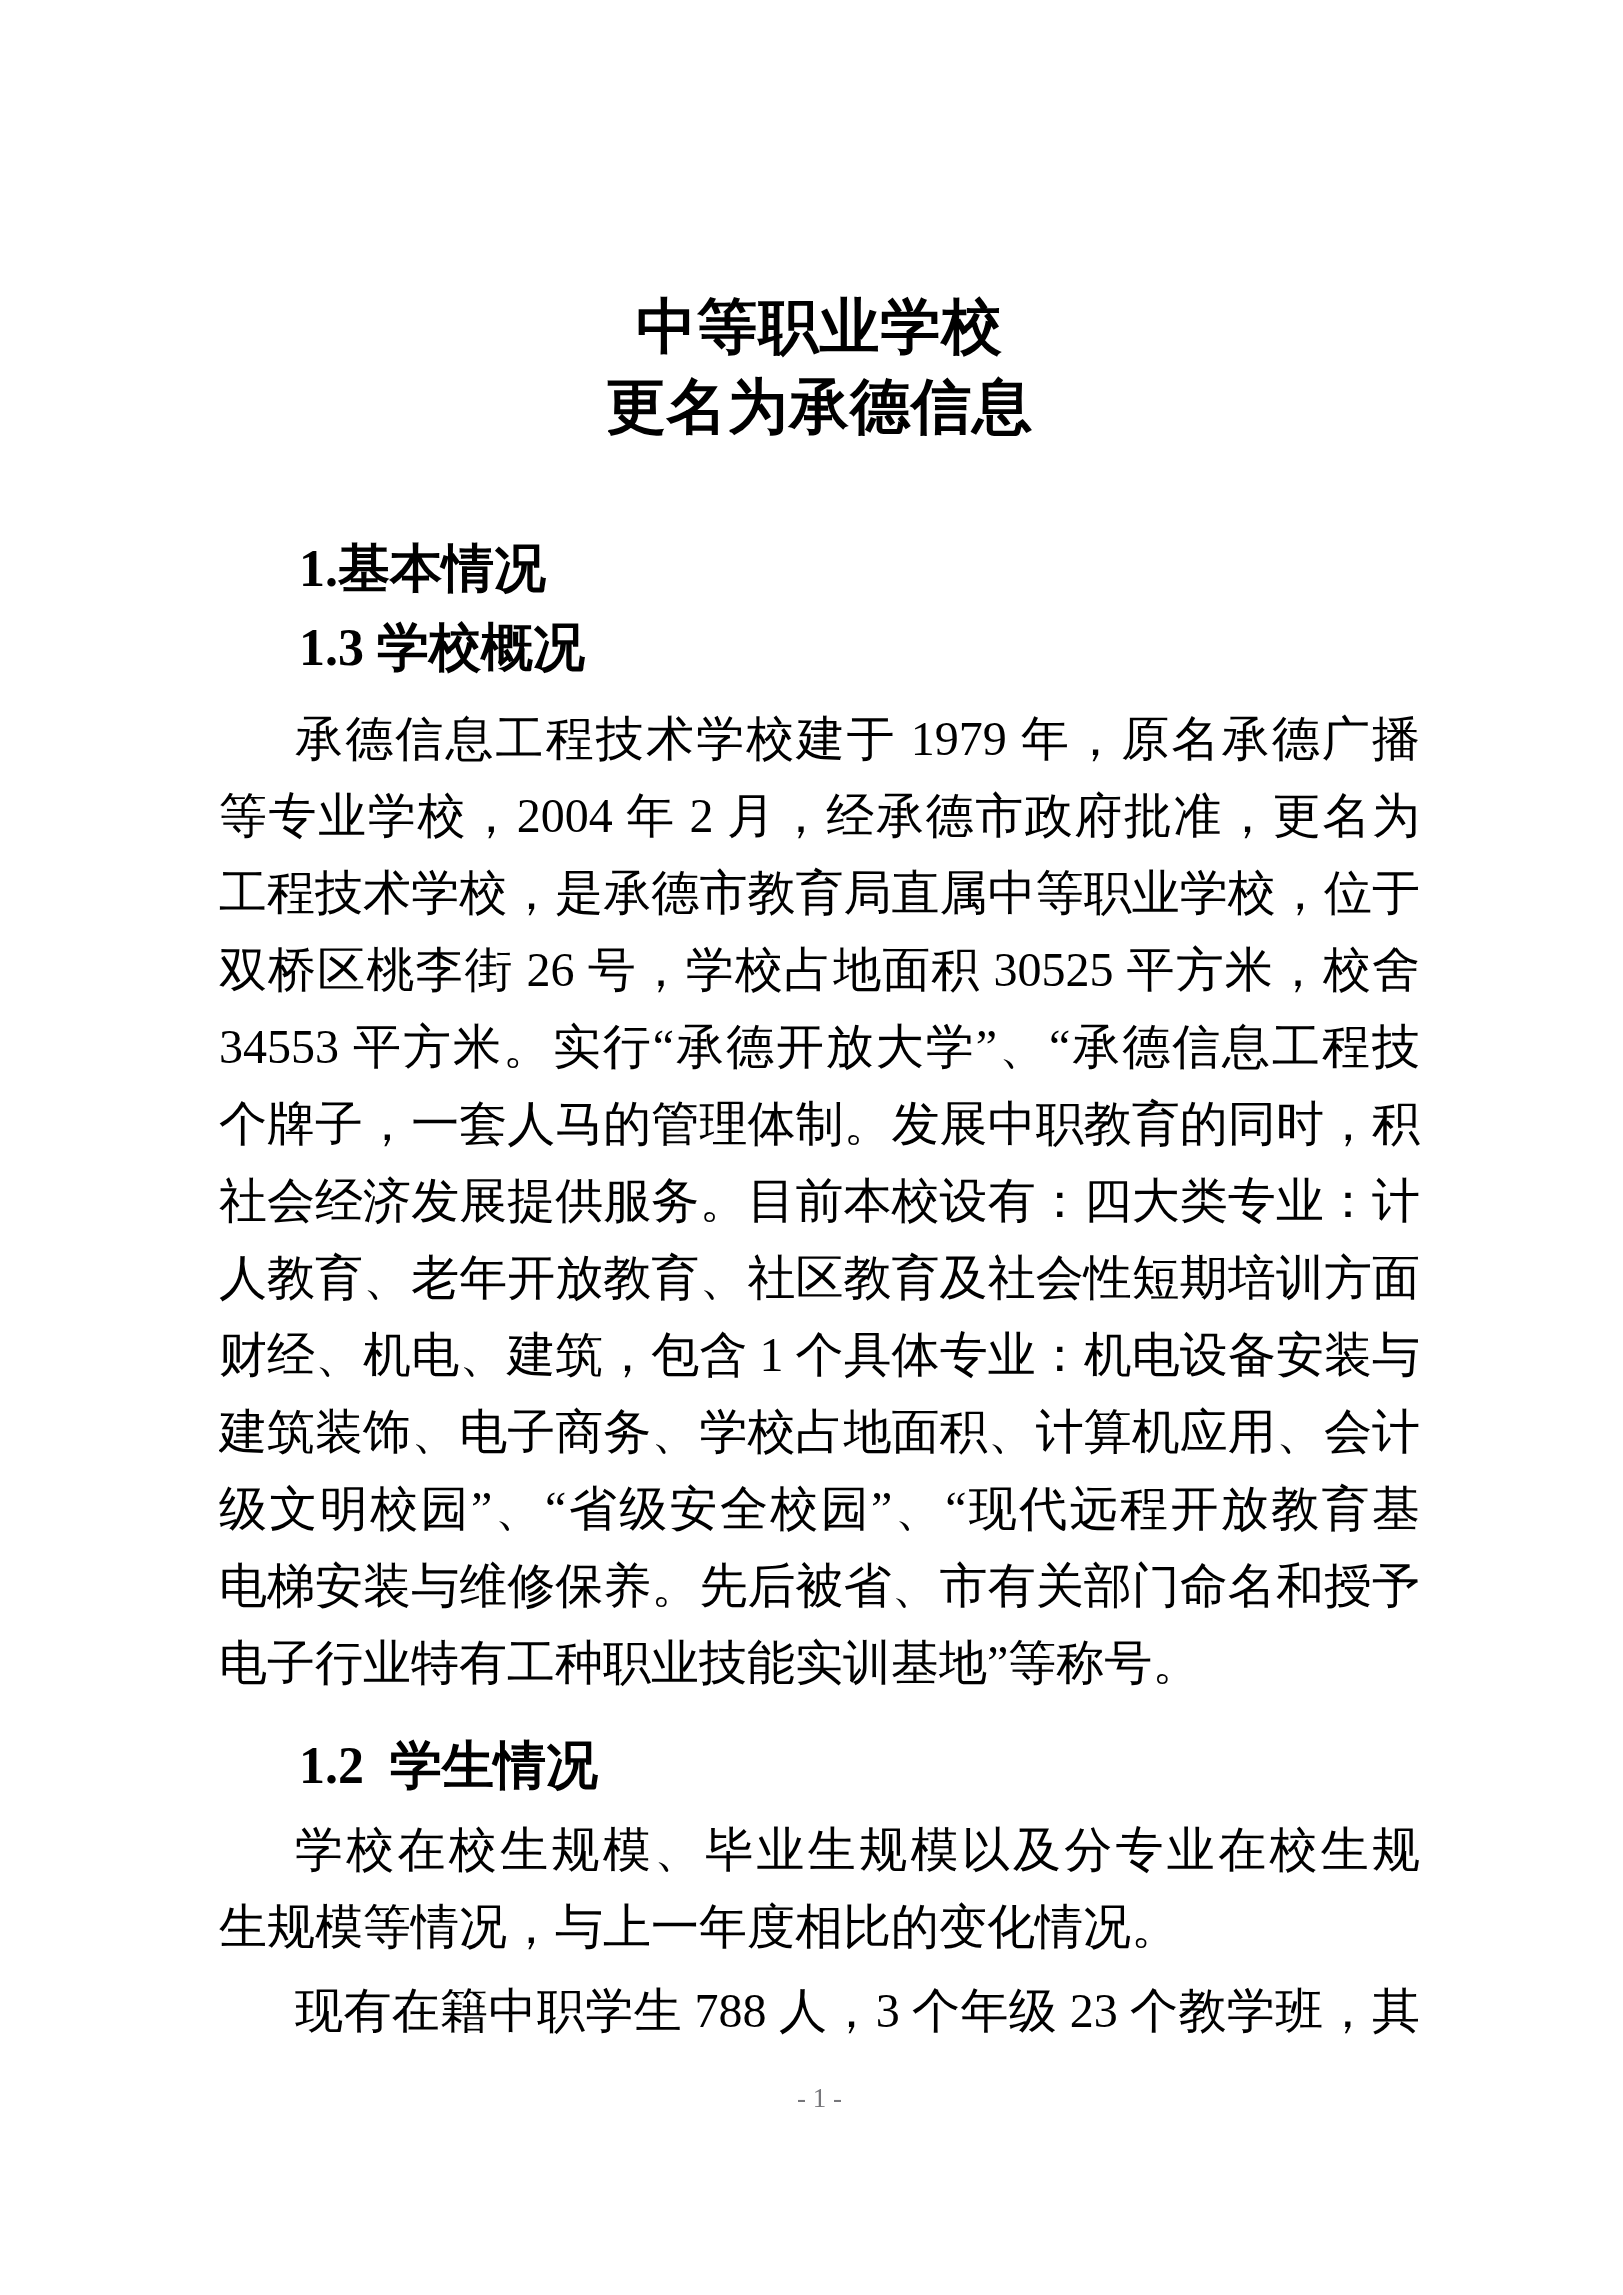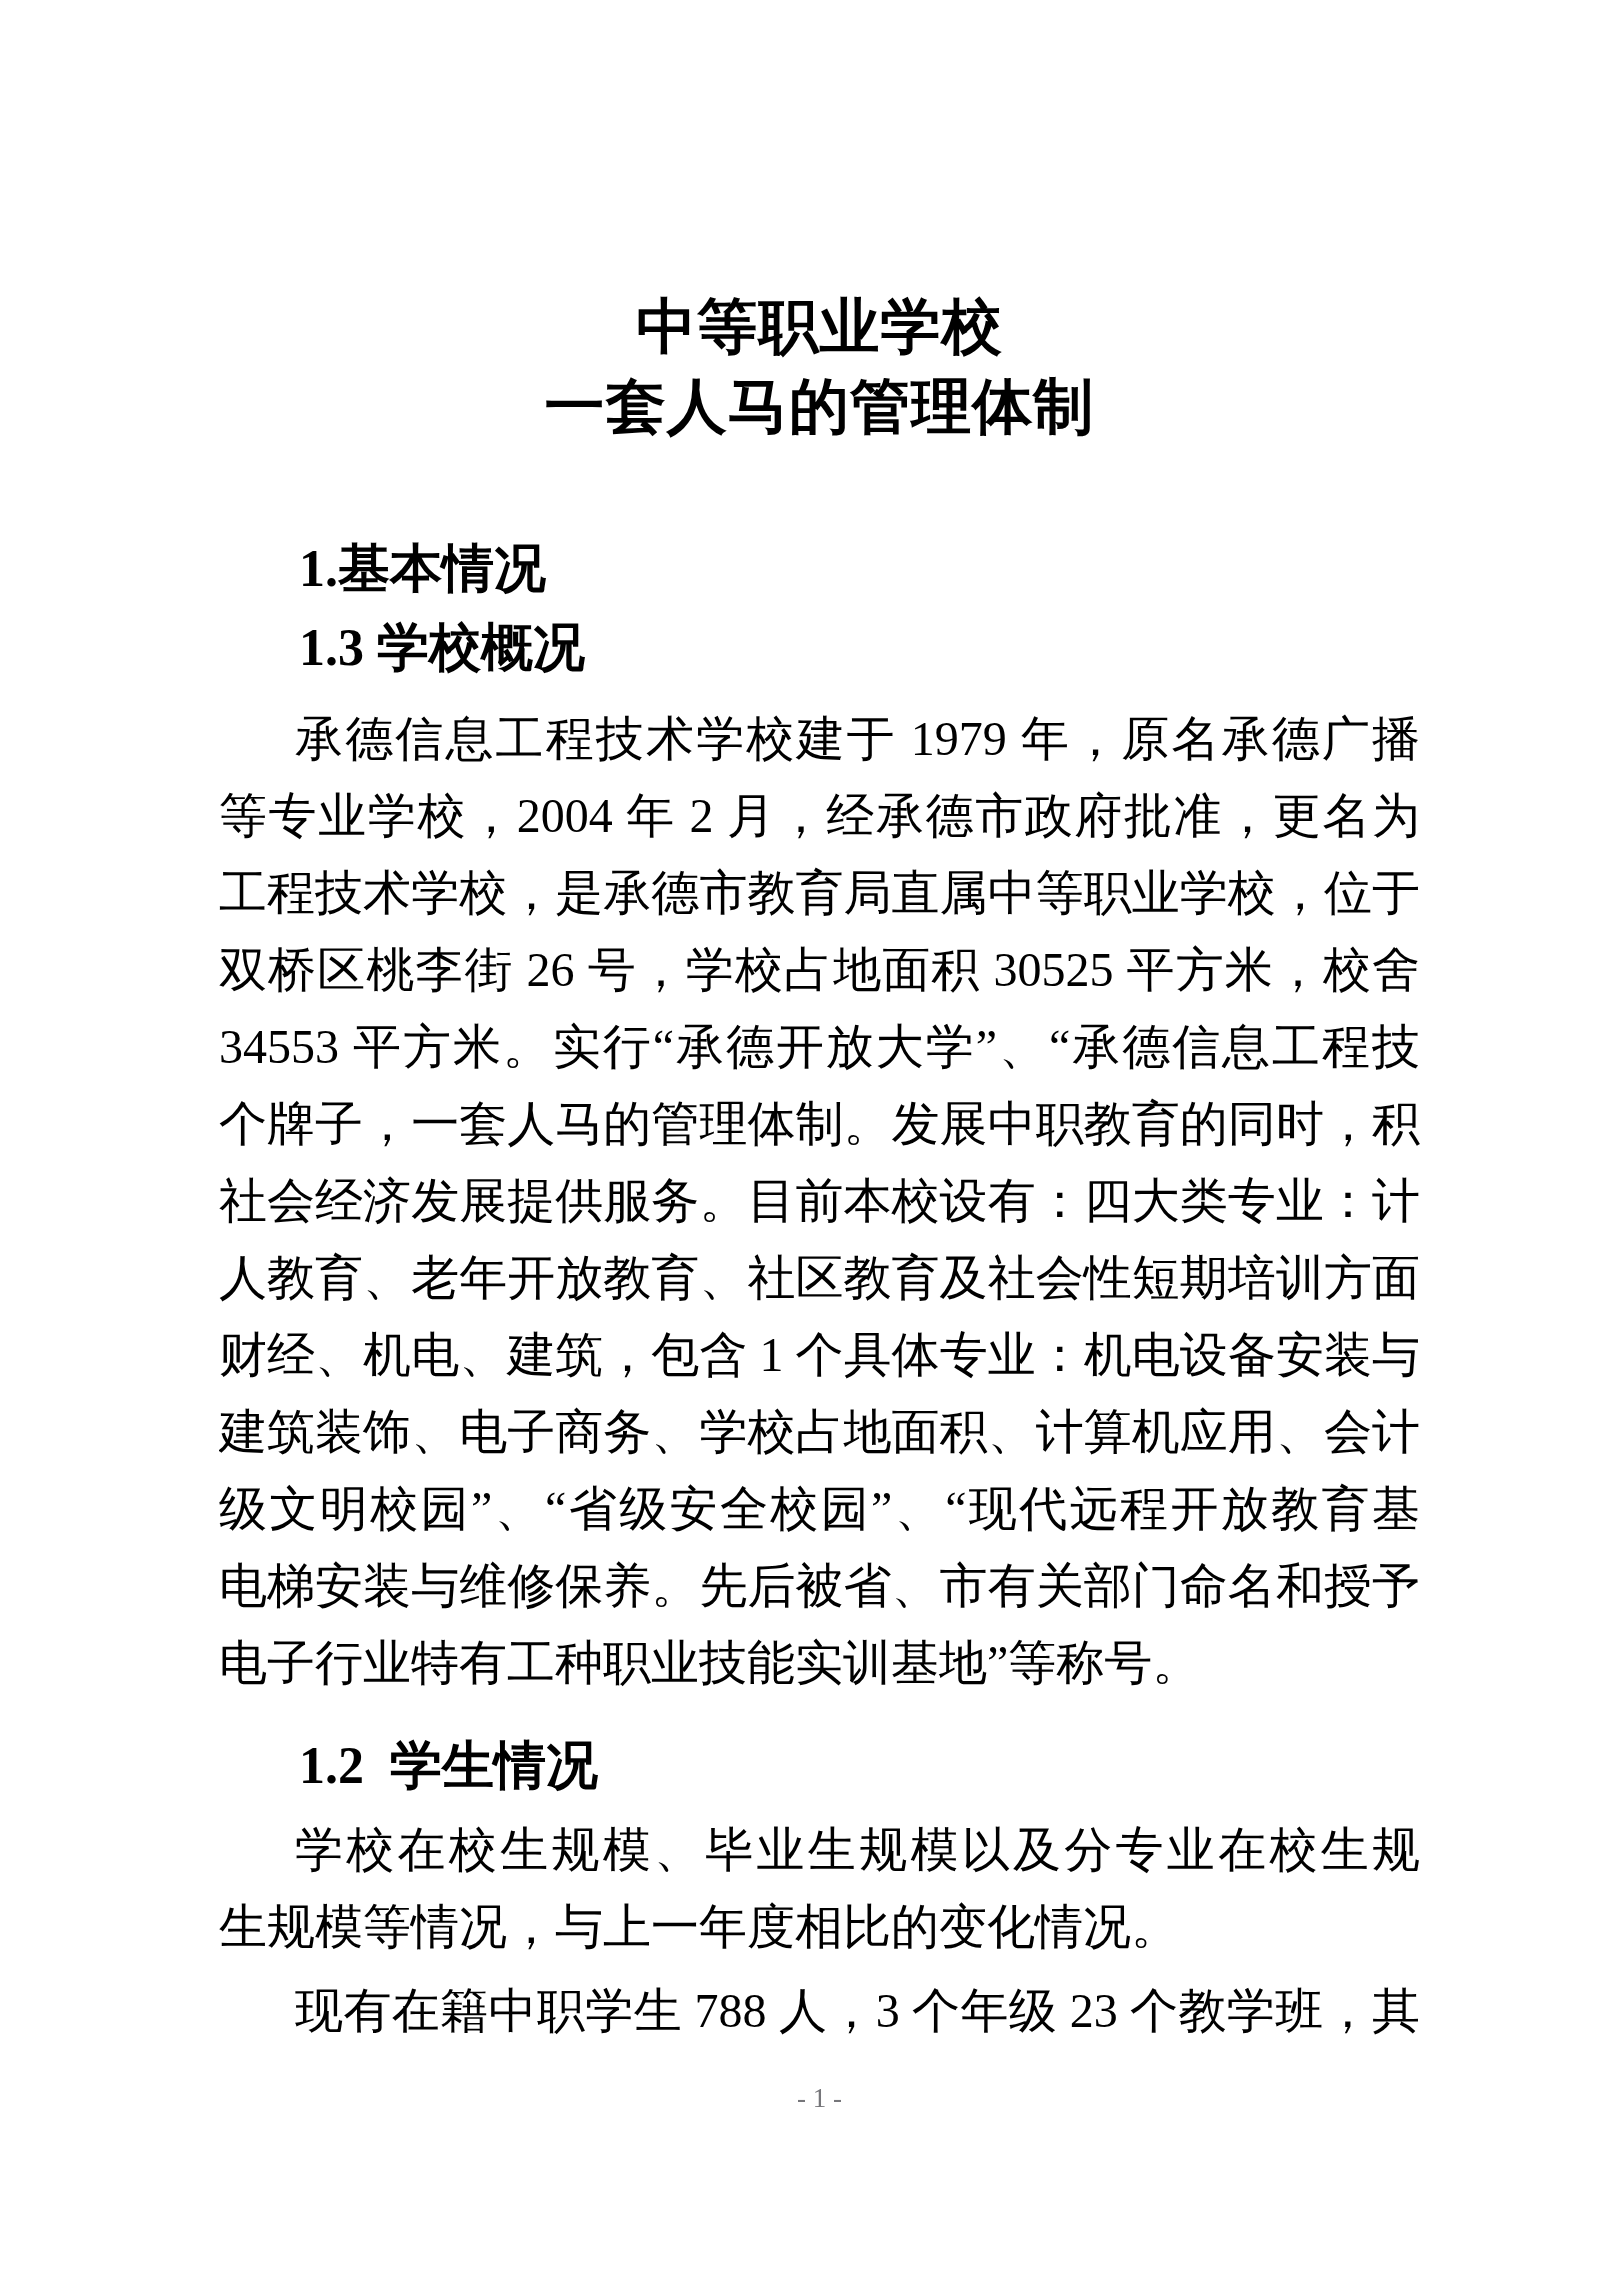--- a/index.html
+++ b/index.html
@@ -73,21 +73,21 @@
   }
 </style>
 </head>
 <body>
 
 <div class="page">
   <div class="content">
 
     <div class="doc-title">
       <div>中等职业学校</div>
-      <div>一套人马的管理体制</div>
+      <div>更名为承德信息</div>
     </div>
 
     <div class="h-sec h1">1.基本情况</div>
 
     <div class="h-sec h11">1.3 学校概况</div>
 
     <div class="para p1">
       <div class="line first">承德信息工程技术学校建于 1979 年，原名承德广播电视中</div>
       <div class="line">等专业学校，2004 年 2 月，经承德市政府批准，更名为承德信息</div>
       <div class="line">工程技术学校，是承德市教育局直属中等职业学校，位于承德市</div>

